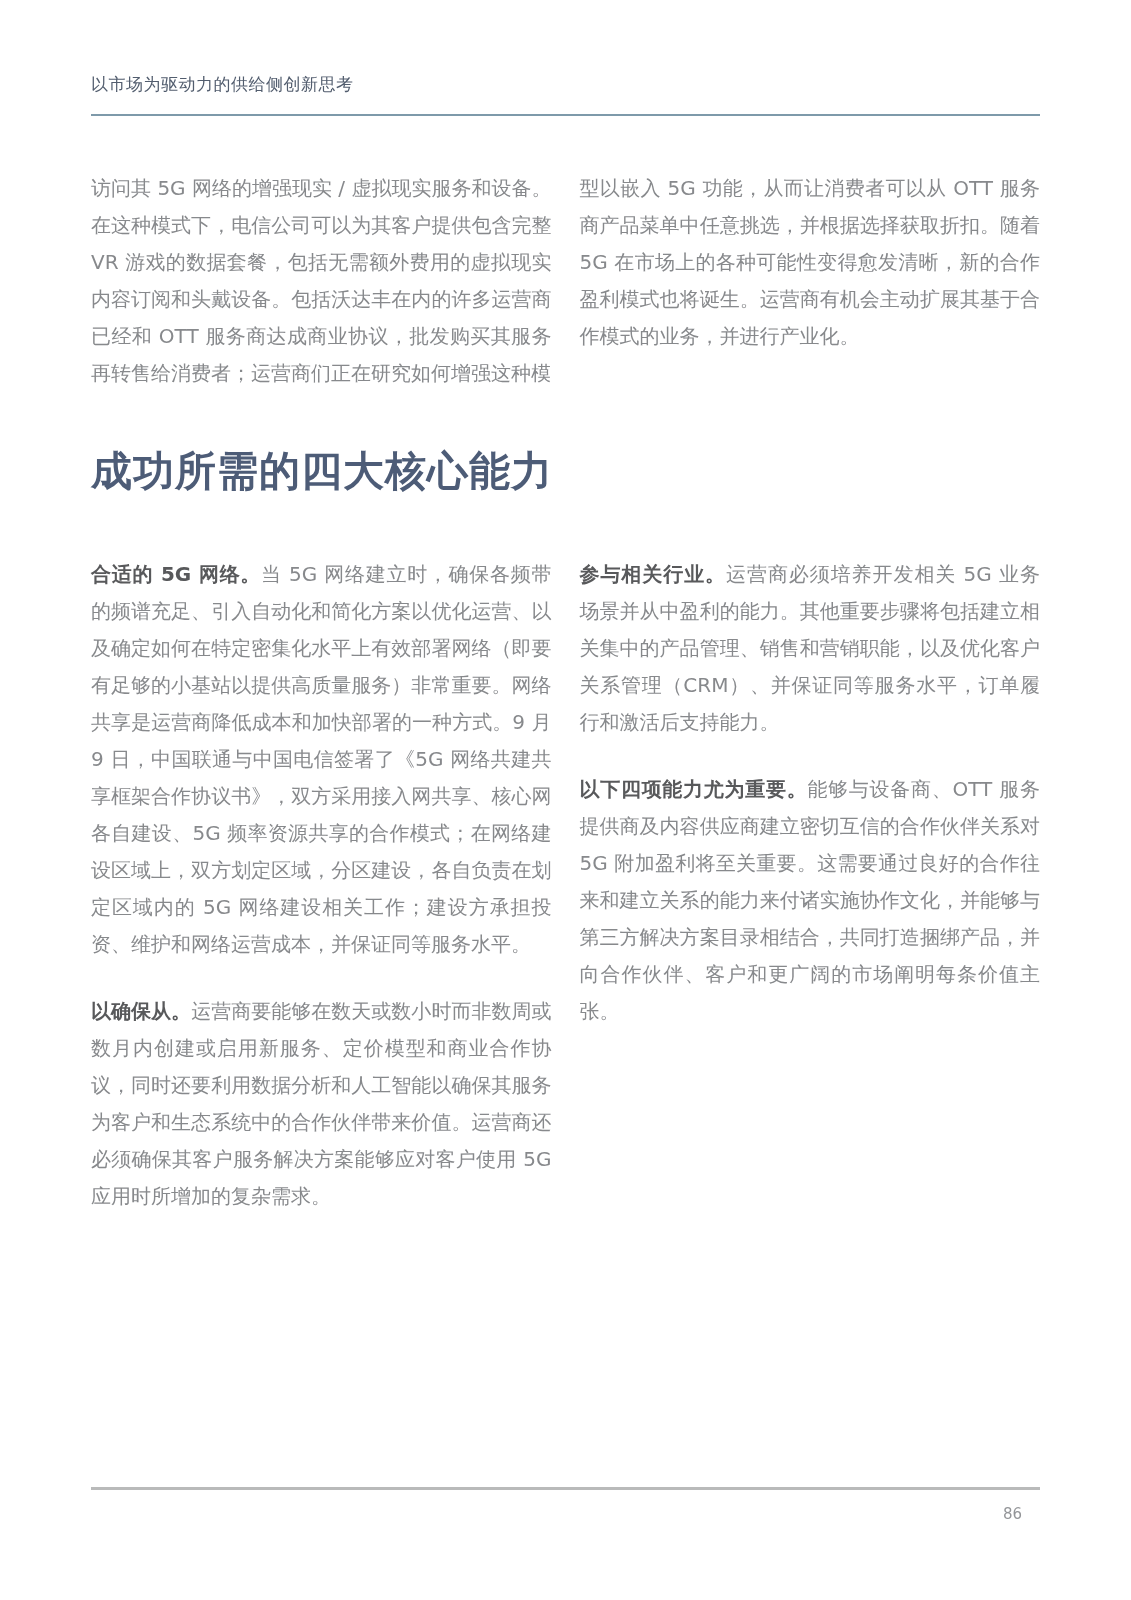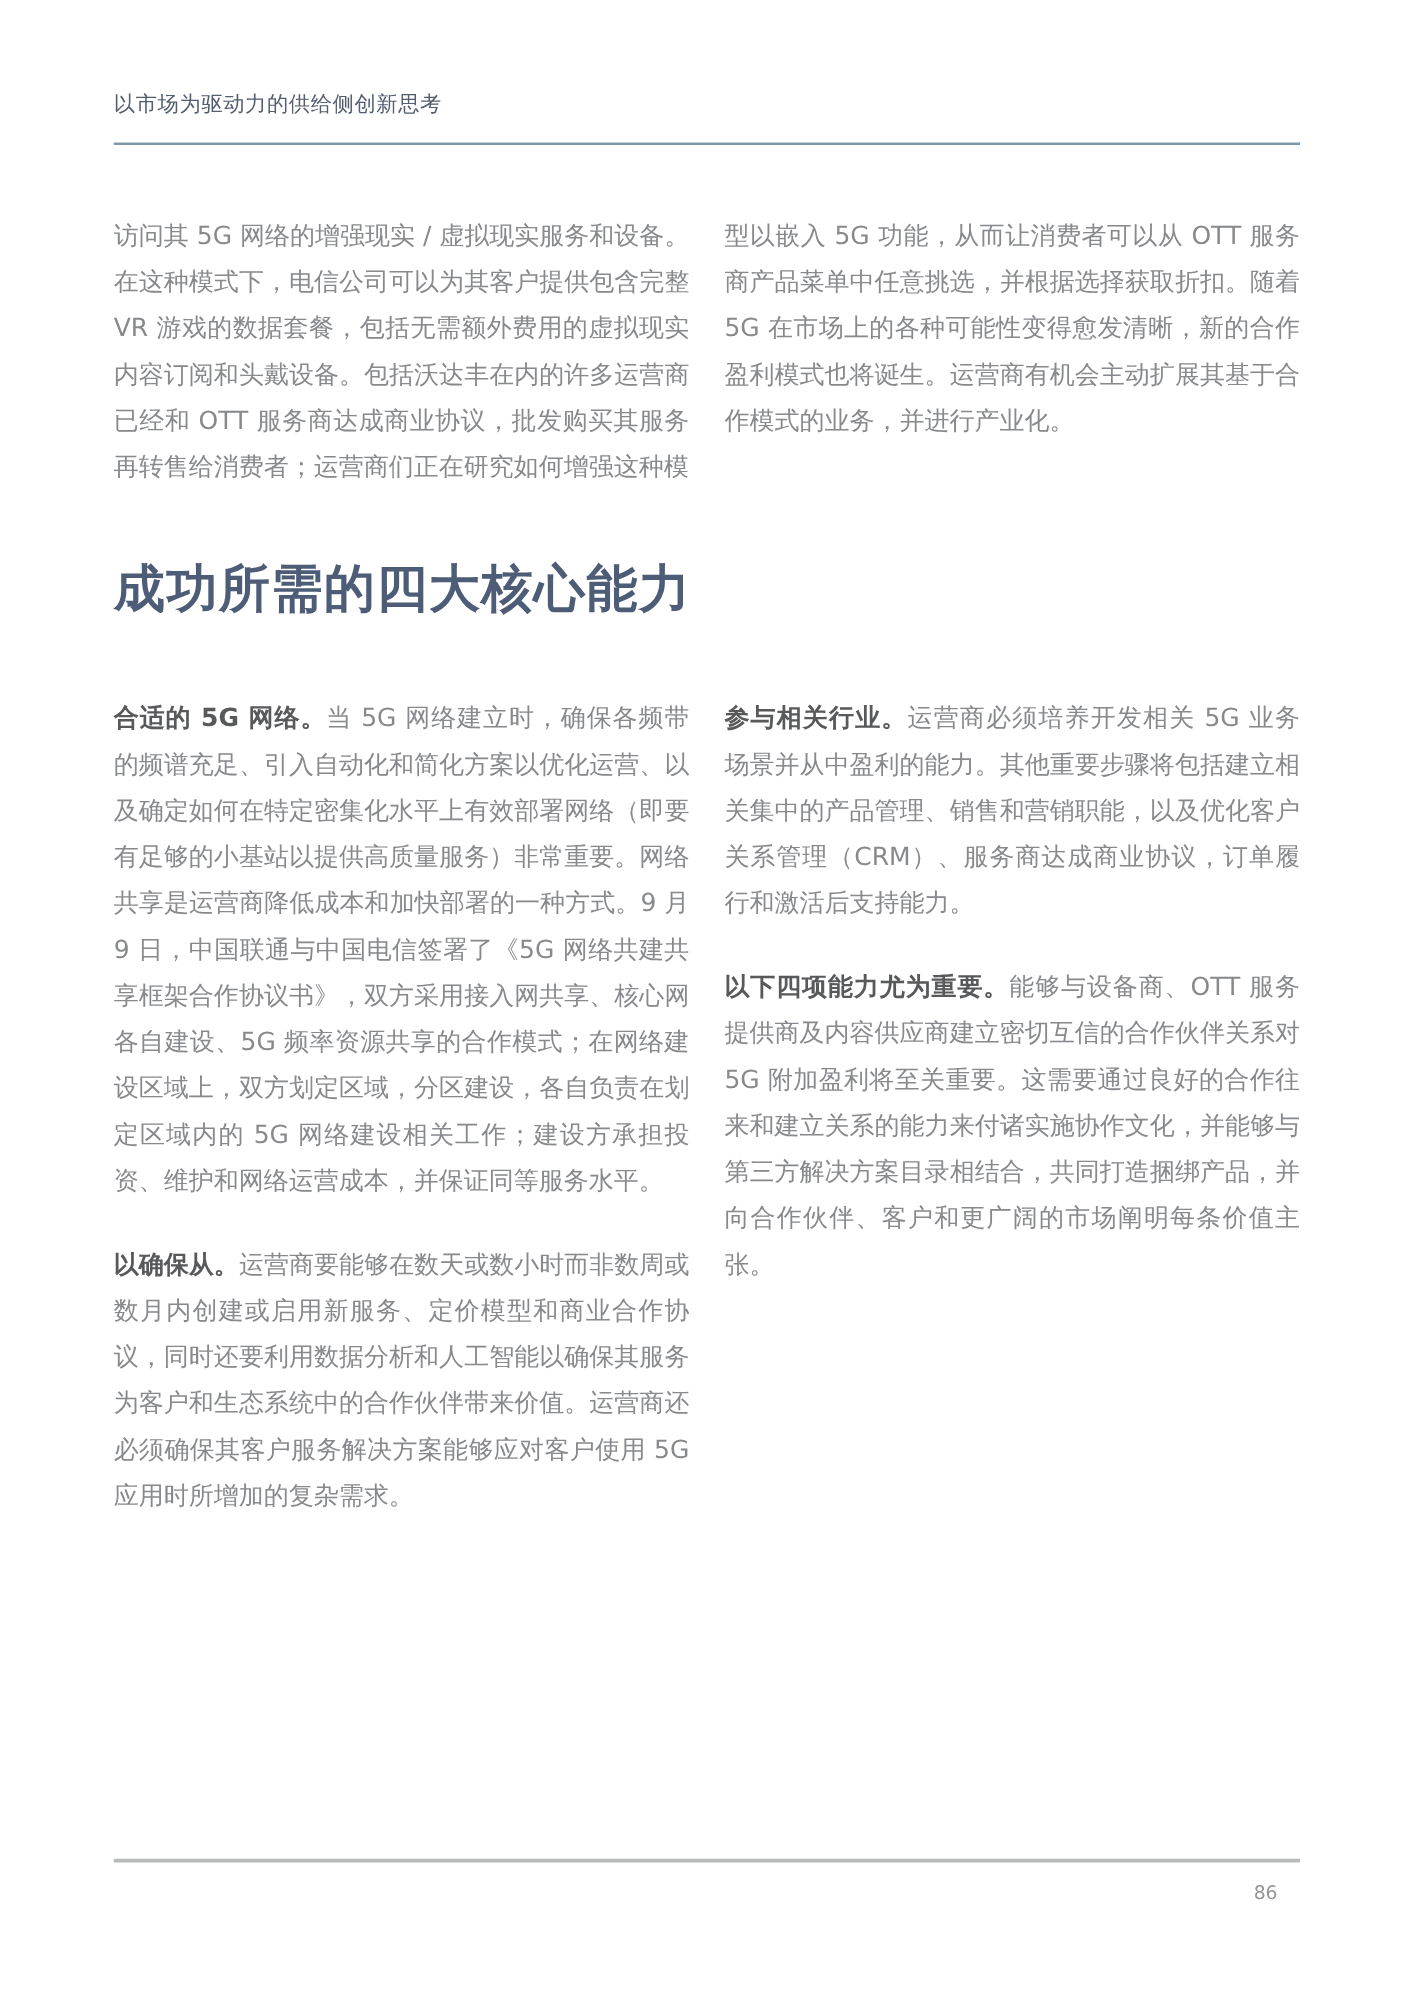--- a/index.html
+++ b/index.html
@@ -88,21 +88,21 @@
   </div>
 
   <h1 class="section-heading">成功所需的四大核心能力</h1>
 
   <div class="two-col section-block">
     <div class="col">
       <p class="para"><span class="lead">合适的 5G 网络。</span><span>当 5G 网络建立时，确保各频带的频谱充足、引入自动化和简化方案以优化运营、以及确定如何在特定密集化水平上有效部署网络（即要有足够的小基站以提供高质量服务）非常重要。网络共享是运营商降低成本和加快部署的一种方式。9 月 9 日，中国联通与中国电信签署了《5G 网络共建共享框架合作协议书》，双方采用接入网共享、核心网各自建设、5G 频率资源共享的合作模式；在网络建设区域上，双方划定区域，分区建设，各自负责在划定区域内的 5G 网络建设相关工作；建设方承担投资、维护和网络运营成本，并保证同等服务水平。</span></p>
       <p class="para"><span class="lead">以确保从。</span><span>运营商要能够在数天或数小时而非数周或数月内创建或启用新服务、定价模型和商业合作协议，同时还要利用数据分析和人工智能以确保其服务为客户和生态系统中的合作伙伴带来价值。运营商还必须确保其客户服务解决方案能够应对客户使用 5G 应用时所增加的复杂需求。</span></p>
     </div>
     <div class="col">
-      <p class="para"><span class="lead">参与相关行业。</span><span>运营商必须培养开发相关 5G 业务场景并从中盈利的能力。其他重要步骤将包括建立相关集中的产品管理、销售和营销职能，以及优化客户关系管理（CRM）、服务商达成商业协议，订单履行和激活后支持能力。</span></p>
+      <p class="para"><span class="lead">参与相关行业。</span><span>运营商必须培养开发相关 5G 业务场景并从中盈利的能力。其他重要步骤将包括建立相关集中的产品管理、销售和营销职能，以及优化客户关系管理（CRM）、并保证同等服务水平，订单履行和激活后支持能力。</span></p>
       <p class="para"><span class="lead">以下四项能力尤为重要。</span><span>能够与设备商、OTT 服务提供商及内容供应商建立密切互信的合作伙伴关系对 5G 附加盈利将至关重要。这需要通过良好的合作往来和建立关系的能力来付诸实施协作文化，并能够与第三方解决方案目录相结合，共同打造捆绑产品，并向合作伙伴、客户和更广阔的市场阐明每条价值主张。</span></p>
     </div>
   </div>
 
   <div class="footer-rule"></div>
   <div class="page-number">86</div>
 
 </div>
 
 </body></html>

